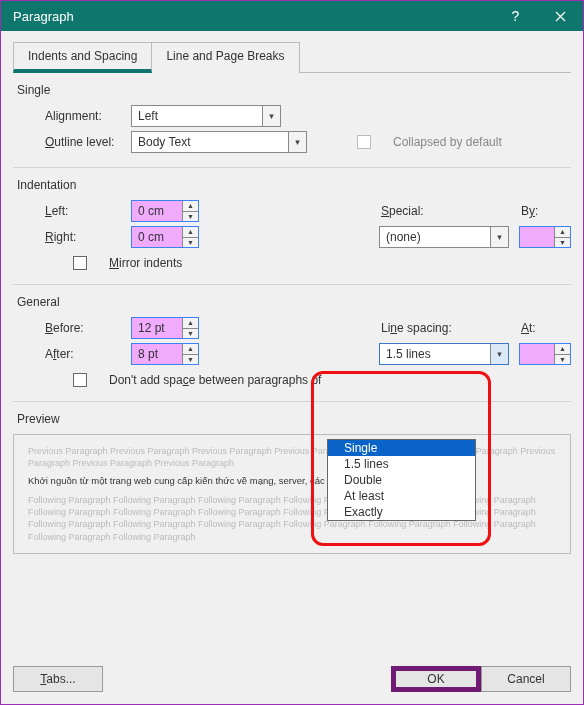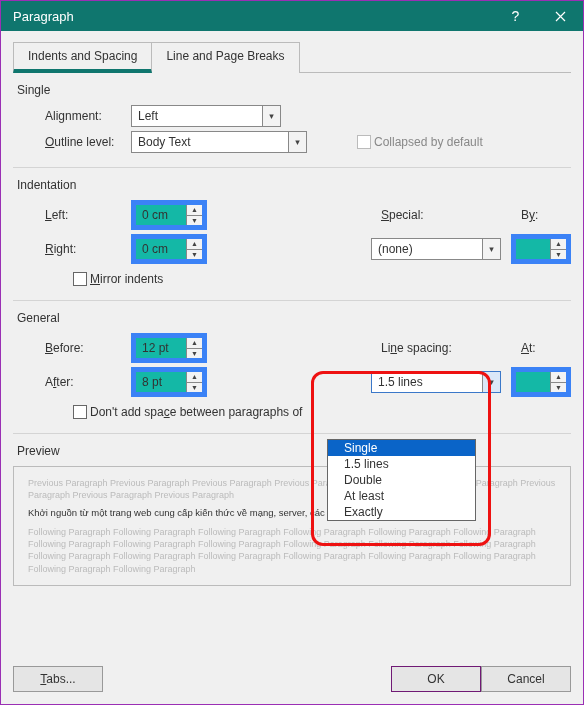--- a/index.html
+++ b/index.html
@@ -94,23 +94,23 @@
     width: 18px; height: 20px;
     border-left: 1px solid #888;
     display: flex; align-items: center; justify-content: center;
     background: #f3f3f3;
   }
   .chev { font-size: 9px; color: #444; }
 
   .spin {
     display: inline-flex;
     align-items: stretch;
-    border: 5px solid #3b82f6;
-    background: #14b8a6;
-    height: 30px;
+    border: 1px solid #3b82f6;
+    background: #f0abfc;
+    height: 22px;
   }
   .spin .val {
     width: 50px;
     padding: 0 6px;
     display: flex; align-items: center;
   }
   .spin .arrows {
     width: 16px;
     border-left: 1px solid #888;
     display: flex; flex-direction: column;
@@ -120,21 +120,21 @@
     display: flex; align-items: center; justify-content: center;
     font-size: 7px;
     background: #f3f3f3;
     color: #444;
   }
   .spin .arrows span:first-child { border-bottom: 1px solid #888; }
 
   .checkbox {
     display: inline-flex;
     align-items: center;
-    gap: 3px;
+    gap: 22px;
     padding-left: 28px;
   }
   .checkbox .box {
     width: 14px; height: 14px;
     border: 1px solid #666;
     background: #fff;
   }
 
   .preview-box {
     border: 1px solid #bbb;
@@ -162,21 +162,21 @@
     height: 26px;
     padding: 0 18px;
     border: 1px solid #999;
     background: #e5e5e5;
     display: inline-flex;
     align-items: center;
     justify-content: center;
     cursor: pointer;
     min-width: 90px;
   }
-  .btnstd.primary { border: 1px solid #701a75; }
+  .btnstd.primary { border: 5px solid #701a75; }
   .footer-btns .spacer { flex: 1; }
 
   
   .dd-wrap {
     position: absolute;
     z-index: 20;
   }
   .dd-list {
     border: 1px solid #666;
     background: #fff;

